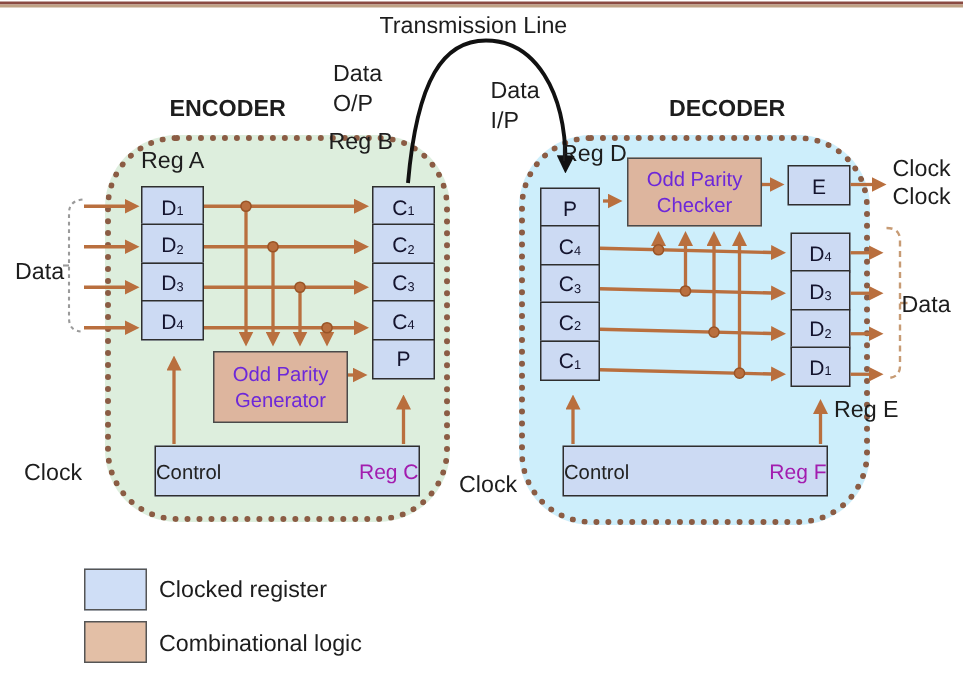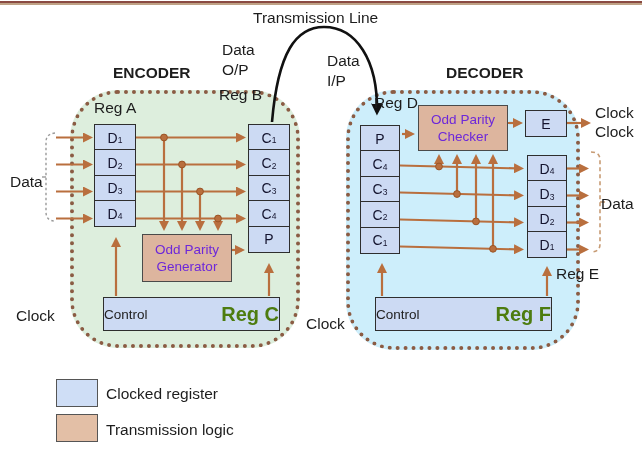--- a/index.html
+++ b/index.html
@@ -37,21 +37,21 @@
   .logicbox{
     background:var(--logic-fill);border:1.8px solid #4a4a4a;z-index:2;
     display:flex;flex-direction:column;align-items:center;justify-content:center;
     font-size:13.5px;line-height:17.5px;color:#6d28d9;box-sizing:border-box;
   }
   .ctrlbox{
     background:var(--reg-fill);border:1.6px solid #2e2e2e;z-index:2;
     display:flex;align-items:center;justify-content:space-between;gap:4px;box-sizing:border-box;
   }
   .ctrlbox .small{font-size:13.5px;color:#222;}
-  .ctrlbox .big{font-size:20px;color:#4d7c0f;font-weight:bold;}
+  .ctrlbox .big{font-size:14px;color:#a21caf;}
   .ebox{z-index:2;}
   #wires{position:absolute;left:0;top:0;z-index:3;pointer-events:none;}
   .legend-swatch{width:42px;height:28px;border:1.6px solid #555;box-sizing:border-box;z-index:2;}
   .legend-swatch.reg{background:#cfdef6;}
   .legend-swatch.logic{background:#e3bfa6;}
 </style>
 </head>
 <body>
 
 <div id="stage">
@@ -273,15 +273,15 @@
   </div>
 
   <div class="abs ctrlbox" style="left:375px;top:297px;width:177px;height:34px;">
     <span class="small">Control</span>
     <span class="big">Reg F</span>
   </div>
 
   <div class="abs legend-swatch reg" style="left:56px;top:379px;"></div>
   <div class="abs lbl" style="left:106px;top:384px;text-align:right;">Clocked register</div>
   <div class="abs legend-swatch logic" style="left:56px;top:414px;"></div>
-  <div class="abs lbl" style="left:106px;top:420px;">Transmission logic</div>
+  <div class="abs lbl" style="left:106px;top:420px;">Combinational logic</div>
 
 </div>
 
 </body></html>

